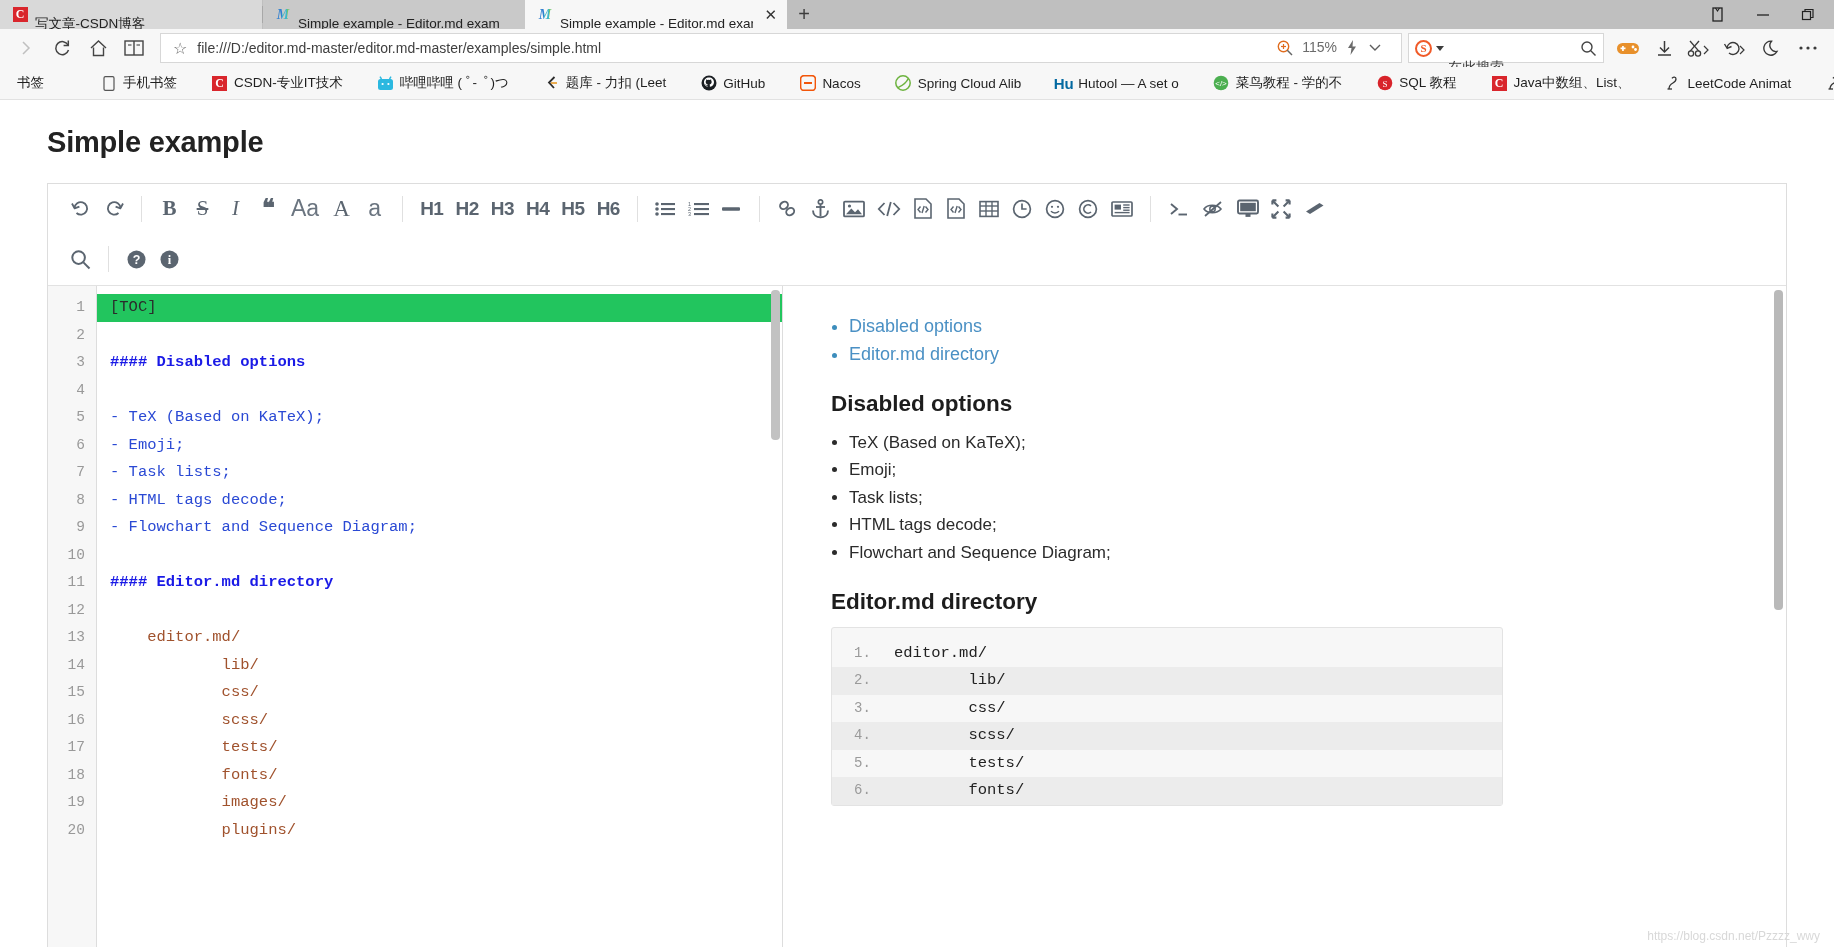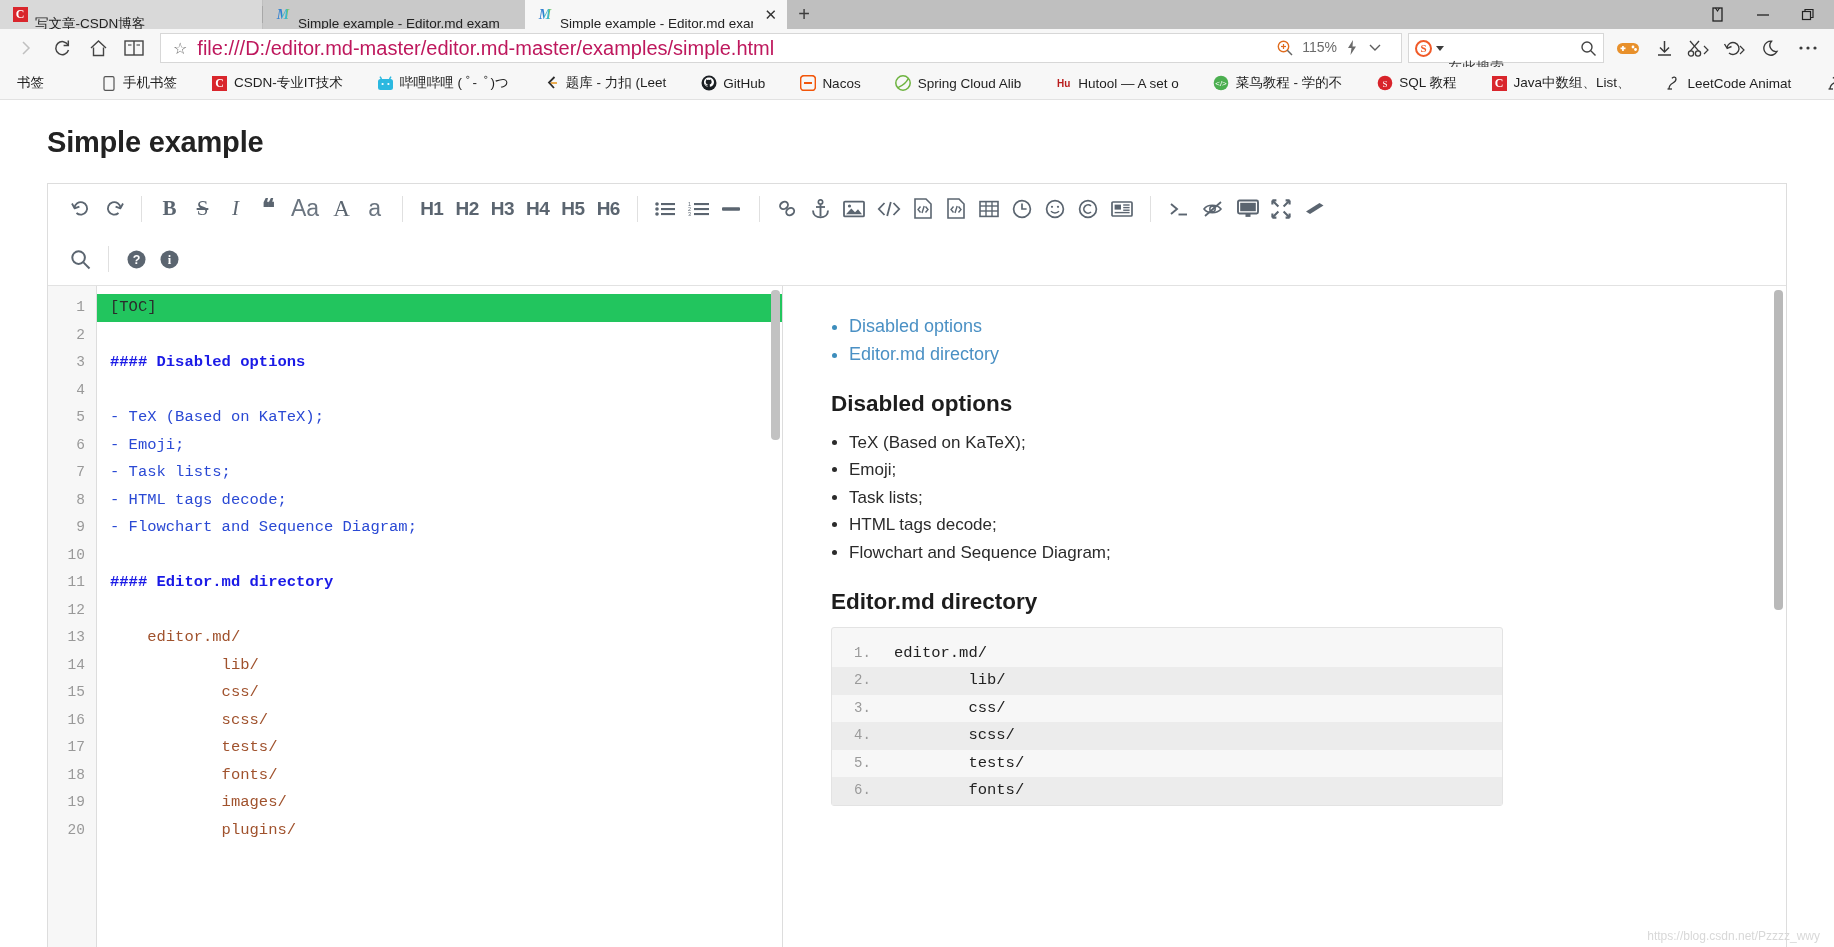--- a/index.html
+++ b/index.html
@@ -74,21 +74,21 @@
     width: 36px; height: 32px; display: flex; align-items: center; justify-content: center;
     color: #555;
   }
   .navbtn.disabled { color: #bdbdbd; }
   .urlbar {
     flex: 1 1 auto; height: 30px; background: #fff; border: 1px solid #d7d7d7;
     display: flex; align-items: center; margin: 0 6px 0 8px; padding: 0 8px;
     min-width: 0;
   }
   .urlbar .star { color: #6b6b6b; font-size: 16px; padding: 0 10px 0 4px; }
-  .urltext { font-size: 20px; color: #be185d; white-space: nowrap; overflow: hidden;
+  .urltext { font-size: 14px; color: #404040; white-space: nowrap; overflow: hidden;
     font-family: "Liberation Sans", sans-serif; }
   .zoomgrp { display:flex; align-items:flex-start; gap:8px; margin-left:auto; padding: 0 10px; color:#5d5d5d; }
   .zoompct { font-size: 14px; color: #6b6b6b; }
   .searchbar {
     width: 196px; height: 30px; background: #fff; border: 1px solid #d7d7d7;
     display: flex; align-items: center; padding: 0 6px; gap: 4px; margin-right: 6px;
     flex: 0 0 196px;
   }
   .sogou {
     width: 17px; height: 17px; border-radius: 50%; border: 2px solid #f05a28;
@@ -401,21 +401,21 @@
     <div class="bm">
       <span class="bm-ico">
         <svg width="16" height="16" viewBox="0 0 16 16">
             <circle cx="8" cy="8" r="7.2" fill="none" stroke="#6db33f" stroke-width="1.5"></circle>
             <path d="M3 12.5 C6 11 11 9 13.2 3.5" fill="none" stroke="#6db33f" stroke-width="1.5"></path>
           </svg>
       </span>
       <span>Spring Cloud Alib</span>
     </div>
     <div class="bm">
-      <span class="bm-ico" style="color:#b91c1c;font-weight:bold;font-size:10px;">Hu</span>
+      <span class="bm-ico" style="color:#0369a1;font-weight:bold;font-size:15px;">Hu</span>
       <span>Hutool — A set o</span>
     </div>
     <div class="bm">
       <span class="bm-ico">
         <svg width="16" height="16" viewBox="0 0 16 16">
             <circle cx="8" cy="8" r="7.3" fill="#4caf50"></circle>
             <text x="8" y="11.4" font-size="8" fill="#fff" text-anchor="middle" font-family="Liberation Sans, sans-serif">&lt;/&gt;</text>
           </svg>
       </span>
       <span>菜鸟教程 - 学的不</span>

